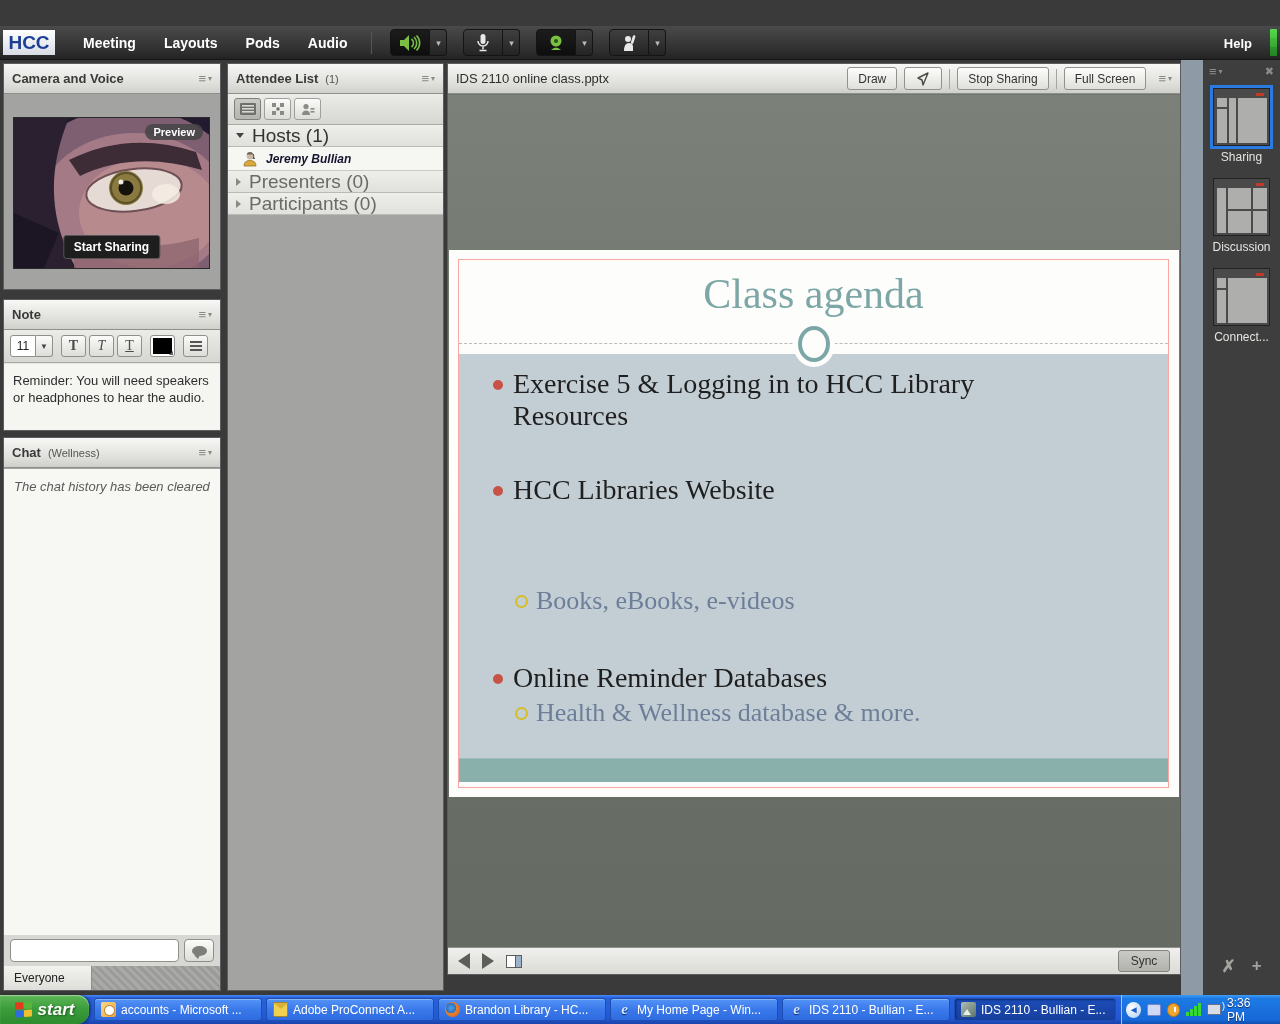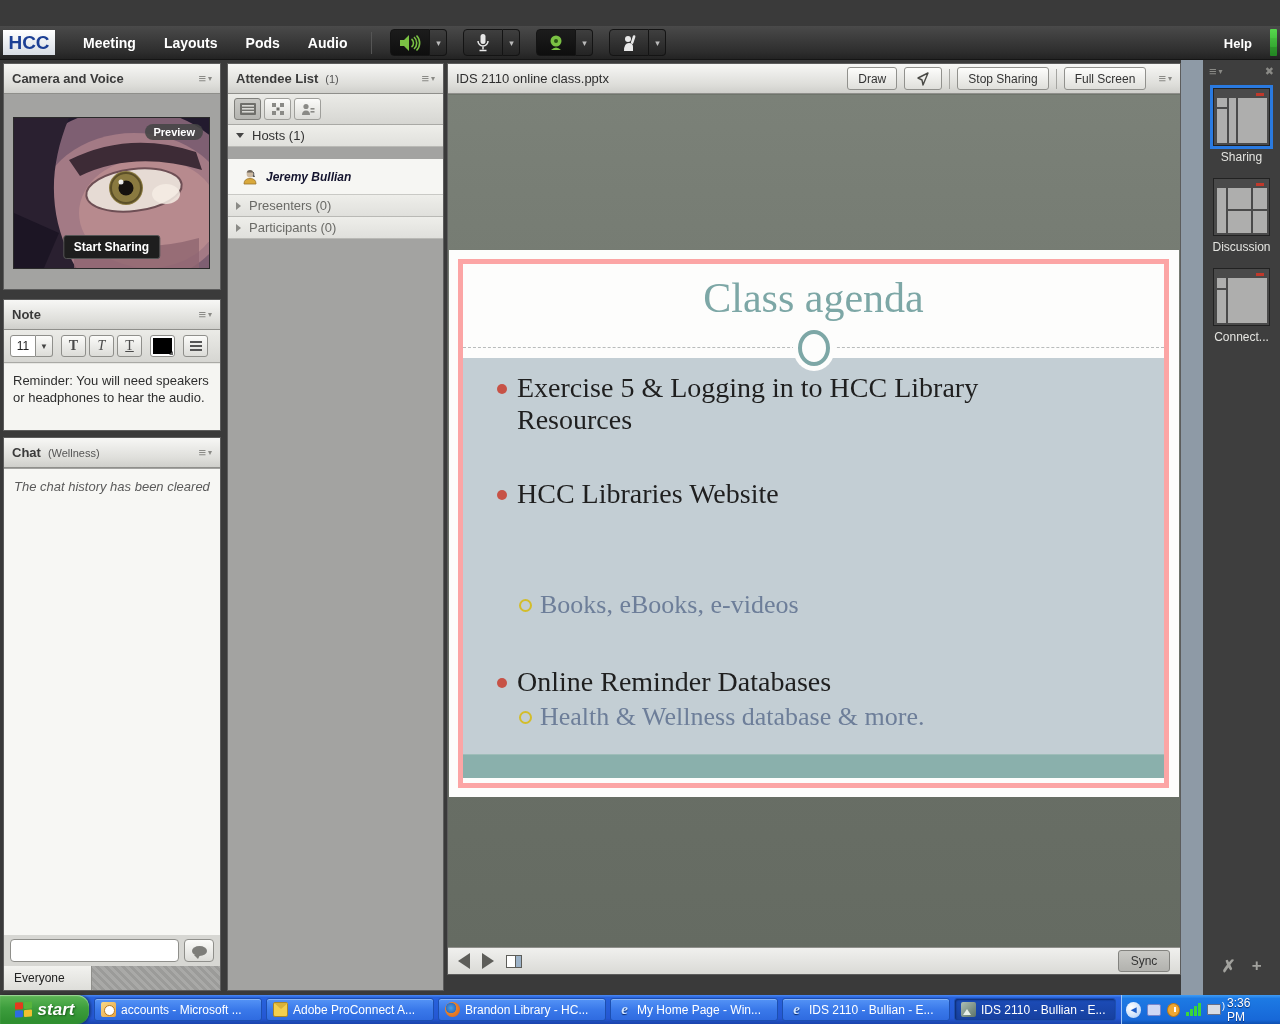--- a/index.html
+++ b/index.html
@@ -92,34 +92,34 @@
   .chattab { position:absolute; left:0; top:0; width:88px; height:100%; background:linear-gradient(180deg,#f2f2ef,#dededa);
     border-right:1px solid #8f8f8b; font-size:12px; color:#222; display:flex; align-items:center; padding-left:10px; }
 
   
   .atoolbar { height:31px; background:linear-gradient(180deg,#ebebe7,#d6d6d2); border-bottom:1px solid #a9a9a5;
     display:flex; align-items:center; padding:0 6px; gap:3px; }
   .abtn { width:27px; height:22px; border:1px solid #9f9f9b; border-radius:3px; background:linear-gradient(180deg,#fbfbf9,#dcdcd8);
     display:flex; align-items:center; justify-content:center; }
   .abtn.on { background:linear-gradient(180deg,#c9c9c5,#b4b4b0); border-color:#7f7f7b; }
   .grouprow { height:22px; background:linear-gradient(180deg,#eeeeea,#e0e0dc); border-bottom:1px solid #b9b9b5;
-    display:flex; align-items:center; padding-left:8px; gap:8px; font-size:13px; color:#333; }
+    display:flex; align-items:center; padding-left:8px; gap:8px; font-size:19px; color:#333; }
   .grouprow.dim { color:#6a6a66; }
   .tri-d { width:0; height:0; border-left:4px solid transparent; border-right:4px solid transparent; border-top:5px solid #444; }
   .tri-r { width:0; height:0; border-top:4px solid transparent; border-bottom:4px solid transparent; border-left:5px solid #8a8a86; }
-  .memberrow { height:36px; background:#f6f6f3; border-bottom:1px solid #c9c9c5; display:flex; align-items:center; padding-left:14px; gap:8px;margin-top:12px; }
+  .memberrow { height:24px; background:#f6f6f3; border-bottom:1px solid #c9c9c5; display:flex; align-items:center; padding-left:14px; gap:8px; }
   .membername { font-size:12px; font-weight:bold; font-style:italic; color:#14142e; }
 
   
   .sharehead-btn { height:23px; border:1px solid #91918d; border-radius:3px; background:linear-gradient(180deg,#fdfdfb,#dfdfdb);
     font-size:12px; color:#333; display:flex; align-items:center; justify-content:center; padding:0 10px; margin-left:7px; }
   .vsep { width:1px; height:20px; background:#a5a5a1; margin-left:7px; }
   .stage { position:absolute; left:0; right:0; top:31px; height:854px; background:linear-gradient(180deg,#7b8178,#6b7168 60%,#656b62); }
   .slideband { position:absolute; left:1px; right:1px; top:155px; height:547px; background:#fdfdfc; }
-  .slidebox { position:absolute; left:9px; right:10px; top:9px; bottom:9px; border:5px solid #fca5a5; }
+  .slidebox { position:absolute; left:9px; right:10px; top:9px; bottom:9px; border:1px solid #fca5a5; }
   .slidetitle { position:absolute; top:10px; left:0; right:0; text-align:center;
     font-family:"Liberation Serif","DejaVu Serif",serif; font-size:42px; color:#7da7a6; }
   .dashline { position:absolute; left:0; right:0; top:83px; border-top:1px dashed #b9bcbc; }
   .ornament { position:absolute; top:66px; left:50%; transform:translateX(-50%); width:32px; height:36px;
     border:4px solid #7da7a6; border-radius:50%; background:#fdfdfc; box-shadow:0 0 0 5px #fdfdfc; z-index:3; }
   .slidebodyarea { position:absolute; left:0; right:0; top:94px; bottom:29px; background:#c3ced4; }
   .tealstrip { position:absolute; left:0; right:0; bottom:5px; height:24px; background:#8ab0ac; border-top:1px solid #9fbdb9; }
   .bitem { position:absolute; left:34px; display:flex; align-items:flex-start; }
   .bdot { width:10px; height:10px; border-radius:50%; background:#c75246; margin:12px 10px 0 0; flex:0 0 auto; }
   .btext { font-family:"Liberation Serif","DejaVu Serif",serif; font-size:28px; line-height:32px; color:#1f1f1f; max-width:560px; }

